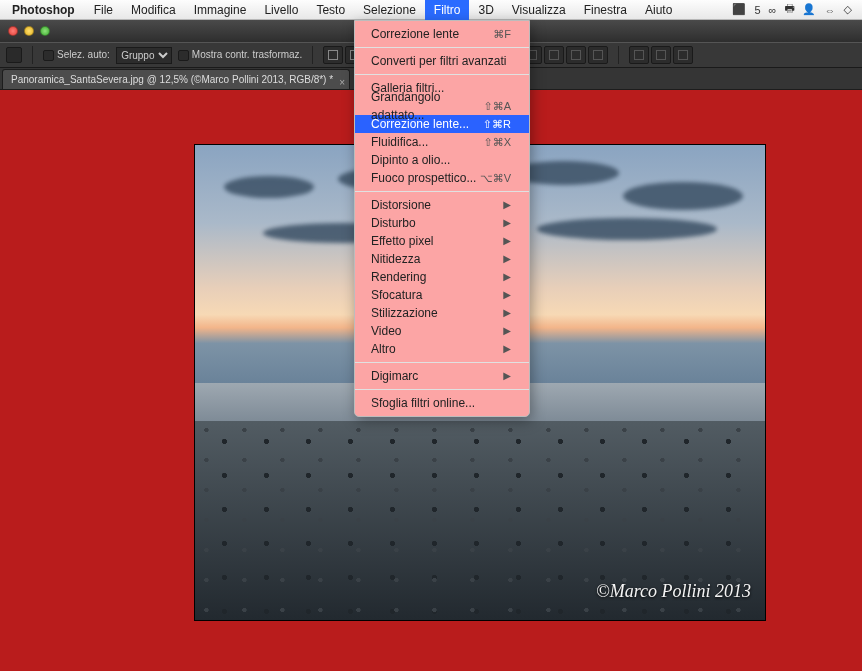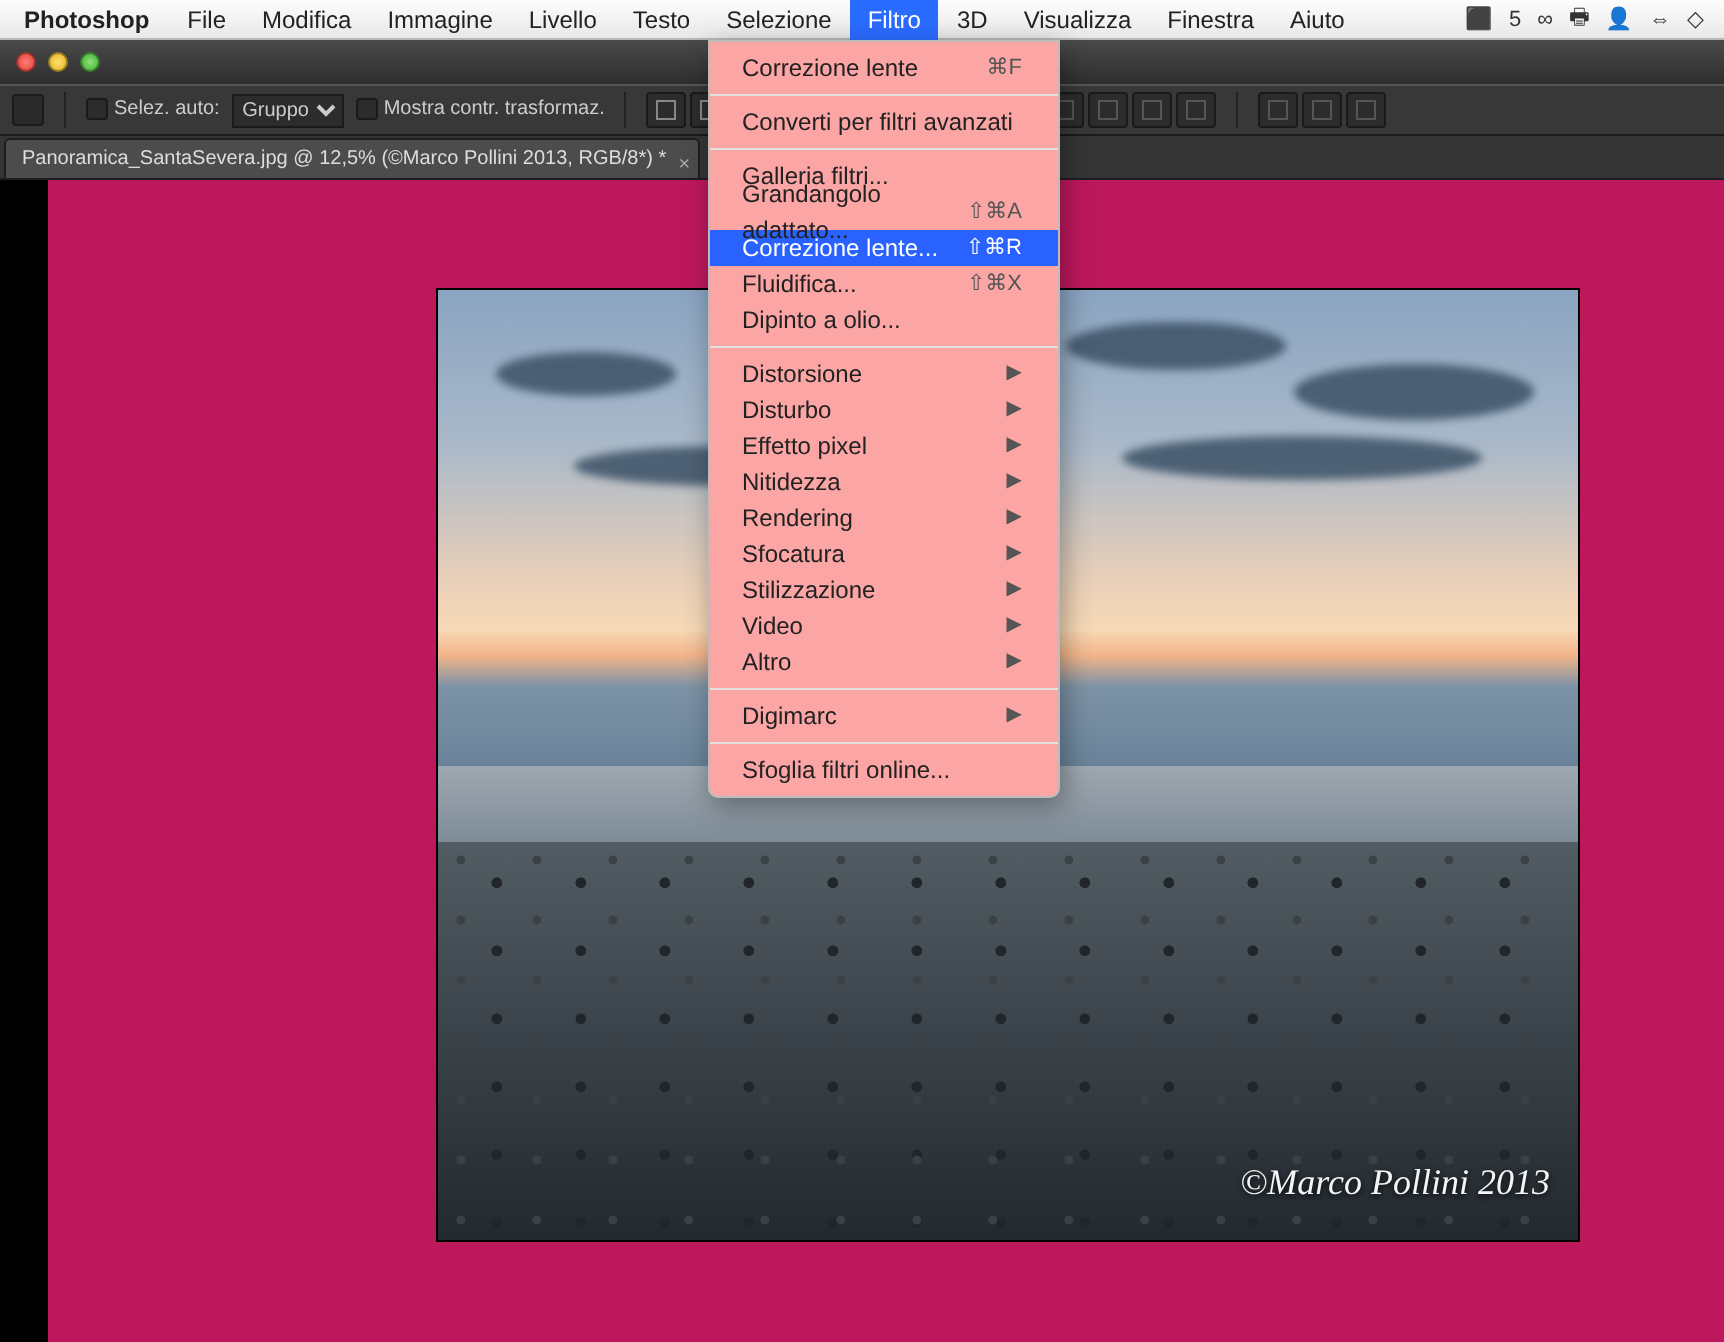--- a/index.html
+++ b/index.html
@@ -31,21 +31,21 @@
   .optionbar .iconbtn .inner{width:10px;height:10px;border:1px solid #888;}
   .optionbar .iconbtn.dark .inner{border-color:#555;}
   .optionbar .cluster{display:flex;gap:2px;}
 
   
   .tabbar { height:22px; background:#353535; border-bottom:1px solid #1d1d1d; display:flex; align-items:flex-end;}
   .tab { height:20px; background:#4c4c4c; font-size:10px; color:#ddd; padding:0 16px 0 8px; line-height:20px; border:1px solid #1d1d1d; border-bottom:none; border-top-left-radius:3px; border-top-right-radius:3px; position:relative; margin-left:2px;}
   .tab .close { position:absolute; right:4px; top:3px; font-size:10px; color:#aaa;}
 
   
-  .workspace { position:absolute; top:90px; left:0; right:0; bottom:0; background:#be185d;margin-left:24px; }
+  .workspace { position:absolute; top:90px; left:0; right:0; bottom:0; background:#b91c1c; }
   .canvas { position:absolute; left:195px; top:55px; width:570px; height:475px; background:#000; box-shadow:0 0 0 1px #000; overflow:hidden;}
   
   .sky { position:absolute; left:0; right:0; top:0; height:55%; background:linear-gradient(to bottom,#8aa4c1 0%,#aab9c9 30%,#e8cfb9 55%,#f7d9b5 65%,#f3b58a 70%,#7d93a6 76%,#5f7992 100%);}
   .cloud{position:absolute;background:#3c5166;border-radius:50%;filter:blur(2px);opacity:.85;}
   .sea{position:absolute;left:0;right:0;top:50%;height:20%;background:linear-gradient(to bottom,#9ea8b1 0%,#6f7d8a 60%,#4a5966 100%);}
   .rocks{position:absolute;left:0;right:0;bottom:0;height:42%;background:radial-gradient(circle at 30% 30%,#3a4147 0 6%,transparent 7%) 0 0/38px 30px,radial-gradient(circle at 70% 60%,#20262b 0 7%,transparent 8%) 0 0/42px 34px,linear-gradient(#525c63,#22292f);}
   .watermark{position:absolute;right:14px;bottom:18px;color:#f4f4f4;font-family:"Georgia",serif;font-style:italic;font-size:18px;text-shadow:0 1px 3px #000;}
 
   
   .dropdown { position:absolute; top:20px; left:354px; width:176px; background:#fca5a5; border:1px solid #bcbcbc; box-shadow:2px 4px 14px rgba(0,0,0,.35); font-size:12px; color:#222; padding:4px 0; border-radius:0 0 5px 5px;}
@@ -203,20 +203,24 @@
       <span>Correzione lente...</span>
       <span class="sc">⇧⌘R</span>
     </div>
     <div class="row">
       <span>Fluidifica...</span>
       <span class="sc">⇧⌘X</span>
     </div>
     <div class="row">
       <span>Dipinto a olio...</span>
     </div>
+    <div class="row">
+      <span>Fuoco prospettico...</span>
+      <span class="sc">⌥⌘V</span>
+    </div>
     <hr>
     <div class="row">
       <span>Distorsione</span>
       <span class="arrow">▶</span>
     </div>
     <div class="row">
       <span>Disturbo</span>
       <span class="arrow">▶</span>
     </div>
     <div class="row">

